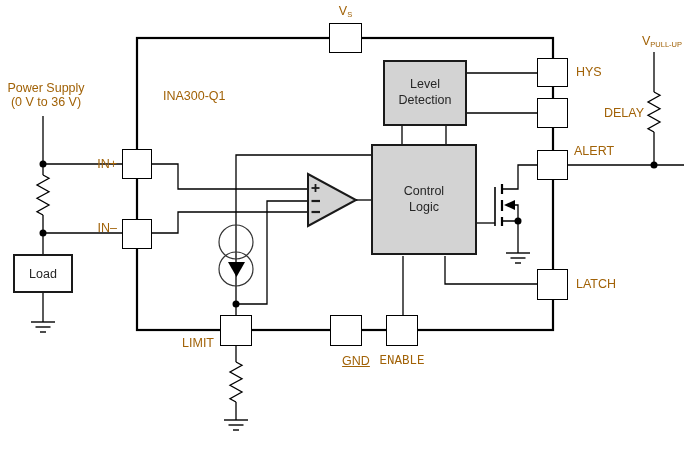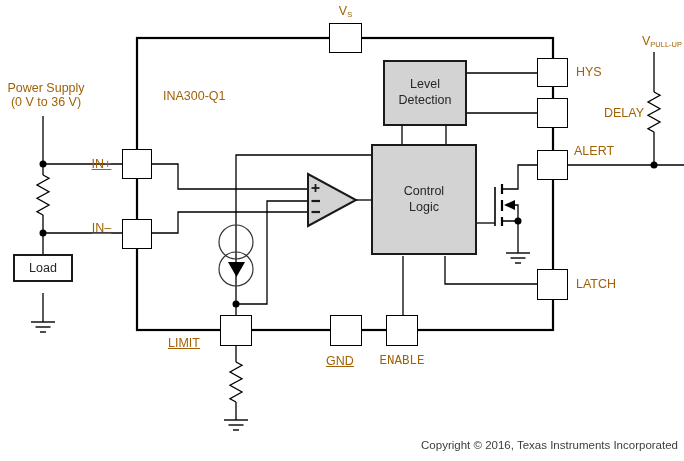--- a/index.html
+++ b/index.html
@@ -14,21 +14,21 @@
   .canvas svg{position:absolute;left:0;top:0;}
   .lbl{
     position:absolute;
     font-size:12.5px;
     line-height:1.15;
     color:#a16207;
     white-space:nowrap;
   }
   .lbl sub{font-size:7.5px;vertical-align:-2px;}
   .center{text-align:center;}
-  .right{text-align:center;text-decoration:underline;}
+  .right{text-align:right;}
   .pin{
     position:absolute;
     background:#ffffff;
     border:1.5px solid #000;
     box-sizing:border-box;
   }
   .block{
     position:absolute;
     background:#d3d3d3;
     border:2px solid #1a1a1a;
@@ -140,21 +140,21 @@
   </svg>
 
   <div class="block" style="left:383px;top:60px;width:84px;height:66px;">
     <span>Level</span>
     <span>Detection</span>
   </div>
   <div class="block" style="left:371px;top:144px;width:106px;height:111px;">
     <span>Control</span>
     <span>Logic</span>
   </div>
-  <div class="loadbox" style="left:13px;top:254px;width:60px;height:28px;">
+  <div class="loadbox" style="left:13px;top:254px;width:60px;height:39px;">
     <span>Load</span>
   </div>
 
   <div class="pin" style="left:329px;top:23px;width:33px;height:30px;"></div>
   <div class="pin" style="left:122px;top:149px;width:30px;height:30px;"></div>
   <div class="pin" style="left:122px;top:219px;width:30px;height:30px;"></div>
   <div class="pin" style="left:537px;top:58px;width:31px;height:29px;"></div>
   <div class="pin" style="left:537px;top:98px;width:31px;height:30px;"></div>
   <div class="pin" style="left:537px;top:150px;width:31px;height:30px;"></div>
   <div class="pin" style="left:537px;top:269px;width:31px;height:31px;"></div>
@@ -195,24 +195,21 @@
   <div class="lbl" style="left:574px;top:144px;">
     <span>ALERT</span>
   </div>
   <div class="lbl" style="left:576px;top:277px;">
     <span>LATCH</span>
   </div>
 
   <div class="lbl right" style="left:154px;top:336px;width:60px;">
     <span>LIMIT</span>
   </div>
-  <div class="lbl center" style="left:320px;top:354px;width:40px;text-decoration:underline;">
+  <div class="lbl center" style="left:336px;top:354px;width:40px;text-decoration:underline;">
     <span>GND</span>
   </div>
   <div class="lbl center" style="left:372px;top:354px;width:60px;font-family:Liberation Mono, monospace;">
     <span>ENABLE</span>
   </div>
 
-  <div class="copyright">
-    <span>Copyright © 2016, Texas Instruments Incorporated</span>
-  </div>
 
 </div>
 
 </body></html>

